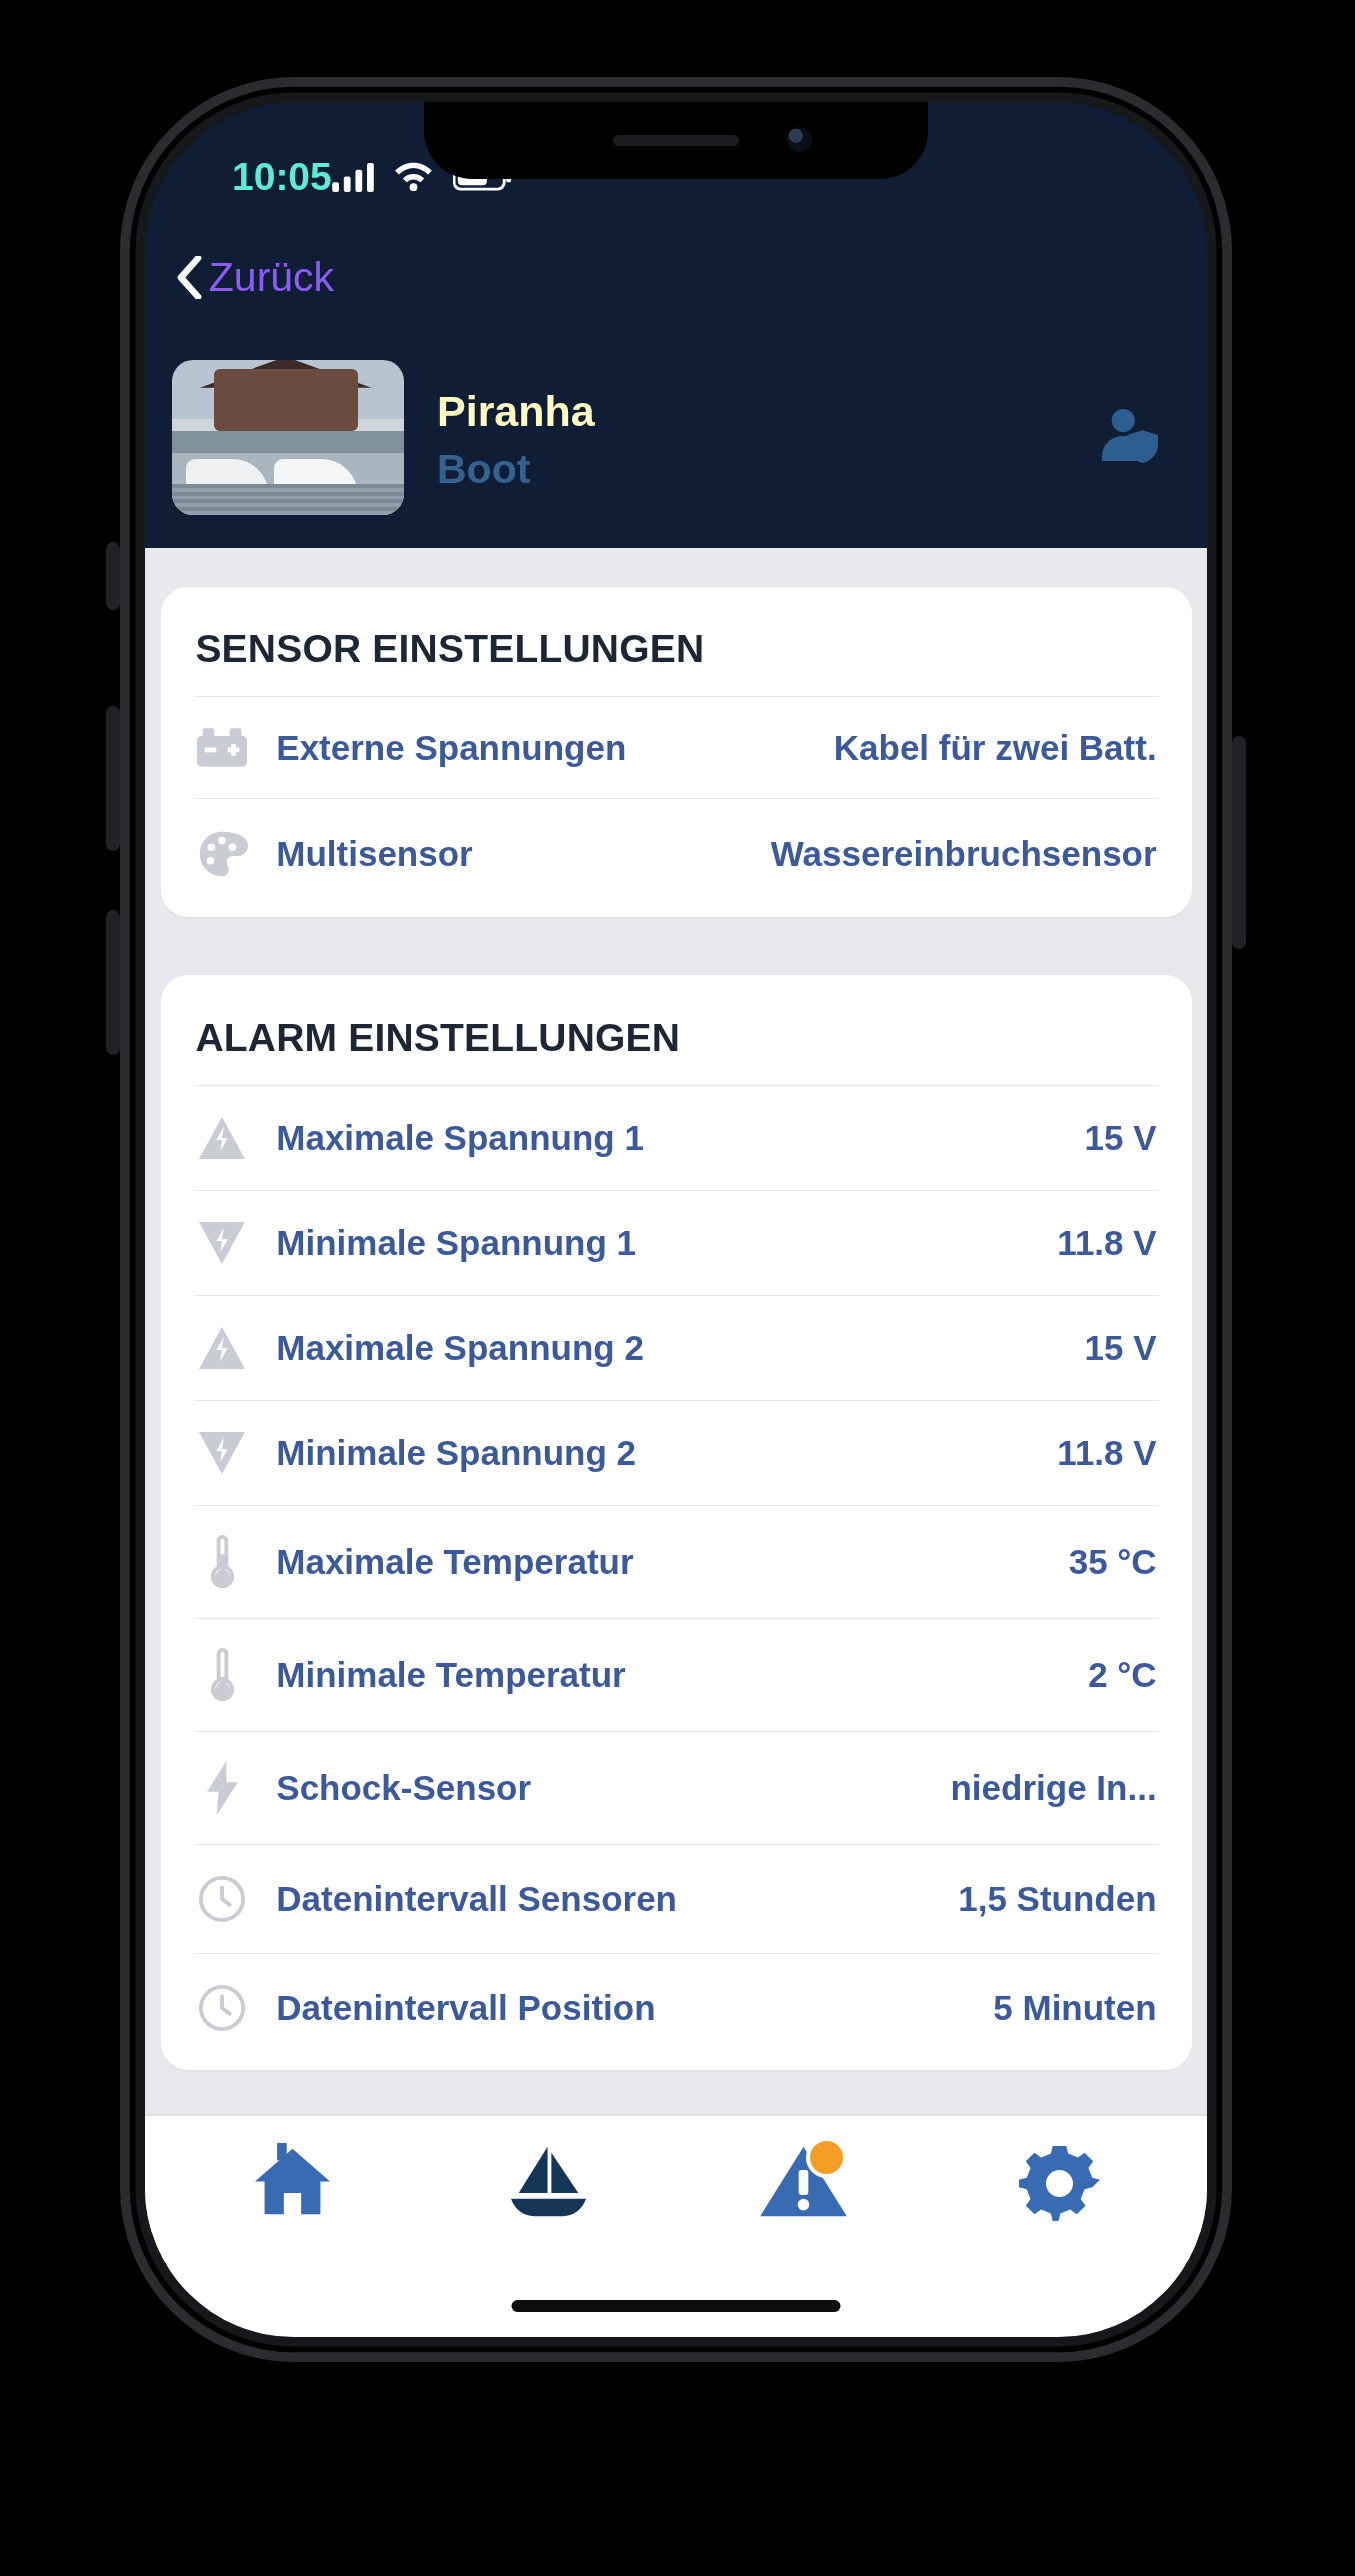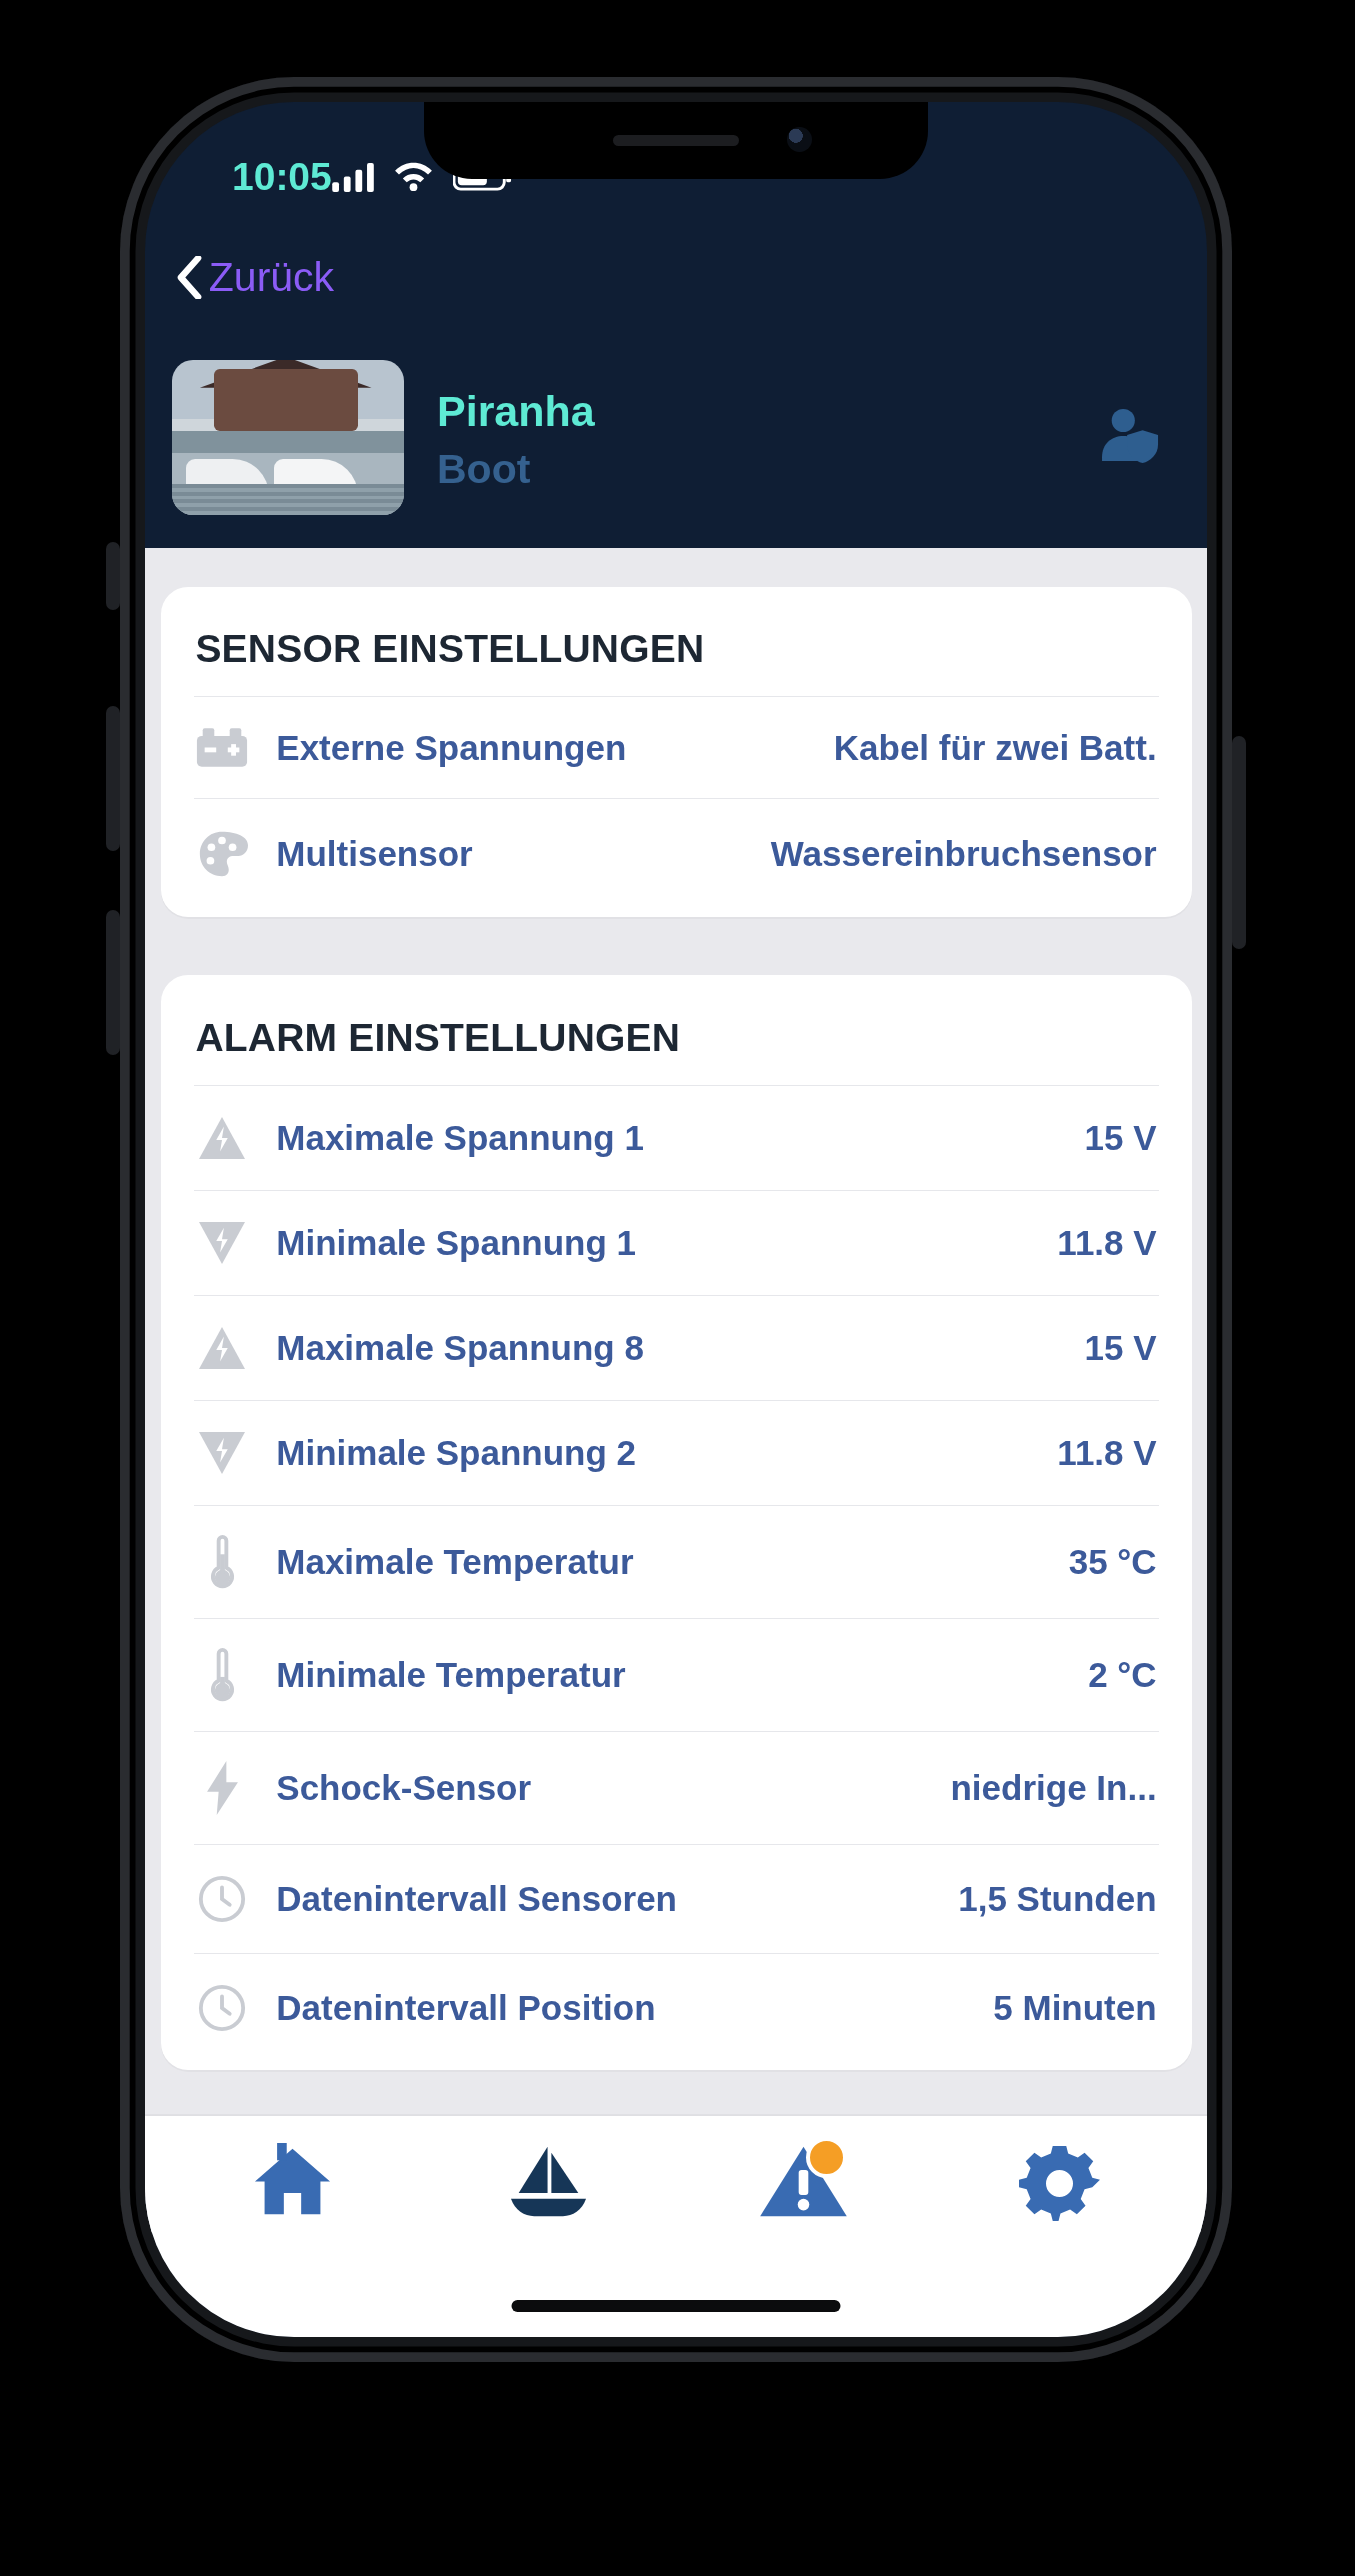--- a/index.html
+++ b/index.html
@@ -98,21 +98,21 @@
     background:#6b4b40;border-radius:5.8px}
   .thumb .roof{position:absolute;left:12%;top:-2%;width:74%;height:20%;
     background:#3b2a28;clip-path:polygon(0 100%,50% 0,100% 100%)}
   .thumb .boat1{position:absolute;left:6%;bottom:10%;width:36%;height:26%;
     background:#eef0f2;border-radius:9.7px 39px 3.9px 3.9px}
   .thumb .boat2{position:absolute;left:44%;bottom:10%;width:36%;height:26%;
     background:#f4f5f6;border-radius:9.7px 39px 3.9px 3.9px}
   .thumb .water{position:absolute;left:0;bottom:0;width:100%;height:20%;
     background:repeating-linear-gradient(#7a8b96 0 3.9px,#8fa0aa 3.9px 7.7px)}
   .boat-header .names{flex:1}
-  .boat-header .names .n1{font-size:43px;font-weight:700;color:#5eead4;margin-bottom:9.7px;margin-top:5.8px}
+  .boat-header .names .n1{font-size:43px;font-weight:700;color:#fef9c3;margin-bottom:9.7px;margin-top:5.8px}
   .boat-header .names .n2{font-size:41px;font-weight:700;color:var(--blue-2)}
   .boat-header .owner-icon{color:#2E5E8F;padding-right:5.8px}
 
   
   .content{
     background:var(--gray-bg);
     padding:39px 15.5px 0 15.5px;
     min-height:1646px;
   }
   .card{
@@ -290,21 +290,21 @@
           <span class="row-value">11.8 V</span>
         </div>
 
         <div class="row">
           <span class="row-icon">
             <svg width="50" height="46" viewBox="0 0 52 48" fill="currentColor">
                 <path d="M26 2 50 46H2z"></path>
                 <path d="M28 12l-8 14h6l-2 12 8-14h-6z" fill="#fff"></path>
               </svg>
           </span>
-          <span class="row-label">Maximale Spannung 8</span>
+          <span class="row-label">Maximale Spannung 2</span>
           <span class="row-value">15 V</span>
         </div>
 
         <div class="row">
           <span class="row-icon">
             <svg width="50" height="46" viewBox="0 0 52 48" fill="currentColor">
                 <path d="M26 46 2 2h48z"></path>
                 <path d="M28 8l-8 14h6l-2 12 8-14h-6z" fill="#fff"></path>
               </svg>
           </span>

